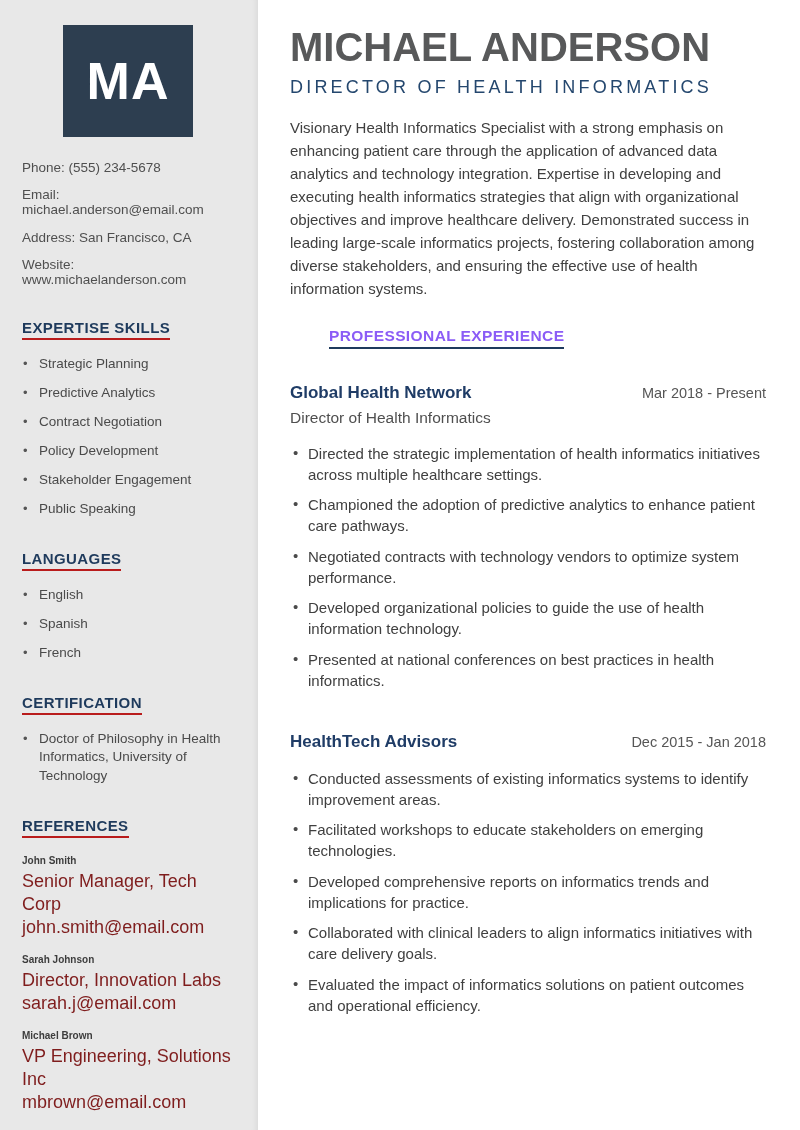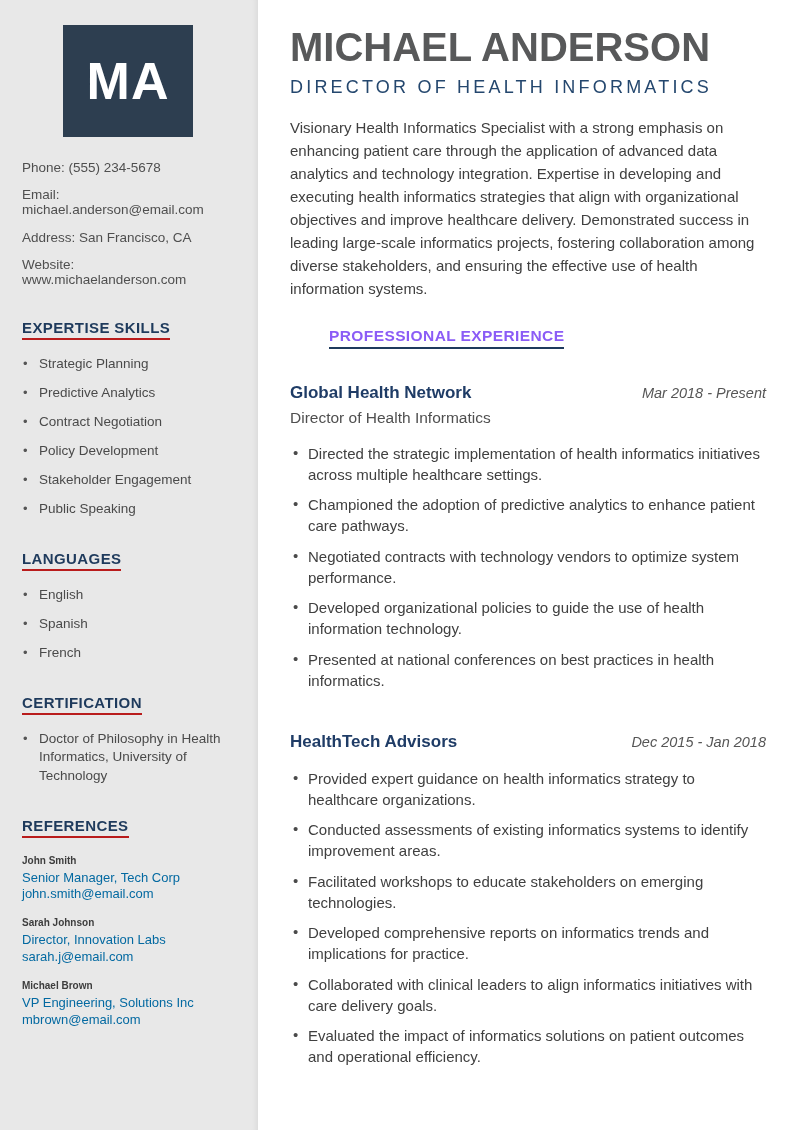--- a/index.html
+++ b/index.html
@@ -41,21 +41,21 @@
     position: relative; padding-left: 17px;
     font-size: 13.5px; color: #4a4a4a; line-height: 1.38;
     margin-bottom: 10.5px;
   }
   .side-list li::before {
     content: "•"; position: absolute; left: 1px; top: 0; color: #555555; font-size: 13px;
   }
   .ref-entry { margin-top: 14px; }
   .ref-entry:first-of-type { margin-top: 17px; }
   .ref-name { font-size: 10px; font-weight: 700; color: #3d3d3d; margin-bottom: 4px; }
-  .ref-role, .ref-email { font-size: 13px; color: #0369a1; line-height: 1.3; }
+  .ref-role, .ref-email { font-size: 18px; color: #7f1d1d; line-height: 1.3; }
 
   
   .main { flex: 1; padding: 26px 34px 0 32px; }
   .name {
     font-size: 40px; font-weight: 700; color: #58595a; letter-spacing: 0px; line-height: 1.05;
   }
   .job-title {
     margin-top: 9px;
     font-size: 18px; font-weight: 400; color: #24476e; letter-spacing: 3.2px;
   }
@@ -66,21 +66,21 @@
   .main-heading {
     display: inline-block;
     color: #8b5cf6; font-size: 15.5px; font-weight: 700; letter-spacing: 0.4px;
     border-bottom: 2px solid #1e3a5c; padding-bottom: 2px; margin-left: 39px;
   }
   .experience-section { margin-top: 26px; }
   .job { margin-top: 34px; }
   .job + .job { margin-top: 41px; }
   .job-header { display: flex; justify-content: space-between; align-items: baseline; }
   .company { font-size: 17px; font-weight: 700; color: #1f3c66; }
-  .dates { font-size: 14.5px; font-style: italic; color: #565656; }
+  .dates { font-size: 14.5px; color: #565656; }
   .role { margin-top: 6px; font-size: 15.5px; color: #4f4f4f; }
   .main-list { list-style: none; margin-top: 16px; }
   .main-list li {
     position: relative; padding-left: 18px;
     font-size: 15px; color: #404040; line-height: 1.4;
     margin-bottom: 9.5px;
   }
   .main-list li::before {
     content: "•"; position: absolute; left: 3px; top: -1px; color: #4a4a4a;
   }
@@ -178,21 +178,20 @@
         </ul>
       </div>
 
       
       <div class="job">
         <div class="job-header">
           <span class="company">HealthTech Advisors</span>
           <span class="dates">Dec 2015 - Jan 2018</span>
         </div>
         <ul class="main-list">
-          <li>Provided expert guidance on health informatics strategy to healthcare organizations.</li>
           <li>Conducted assessments of existing informatics systems to identify improvement areas.</li>
           <li>Facilitated workshops to educate stakeholders on emerging technologies.</li>
           <li>Developed comprehensive reports on informatics trends and implications for practice.</li>
           <li>Collaborated with clinical leaders to align informatics initiatives with care delivery goals.</li>
           <li>Evaluated the impact of informatics solutions on patient outcomes and operational efficiency.</li>
         </ul>
       </div>
     </section>
 
   </main>

